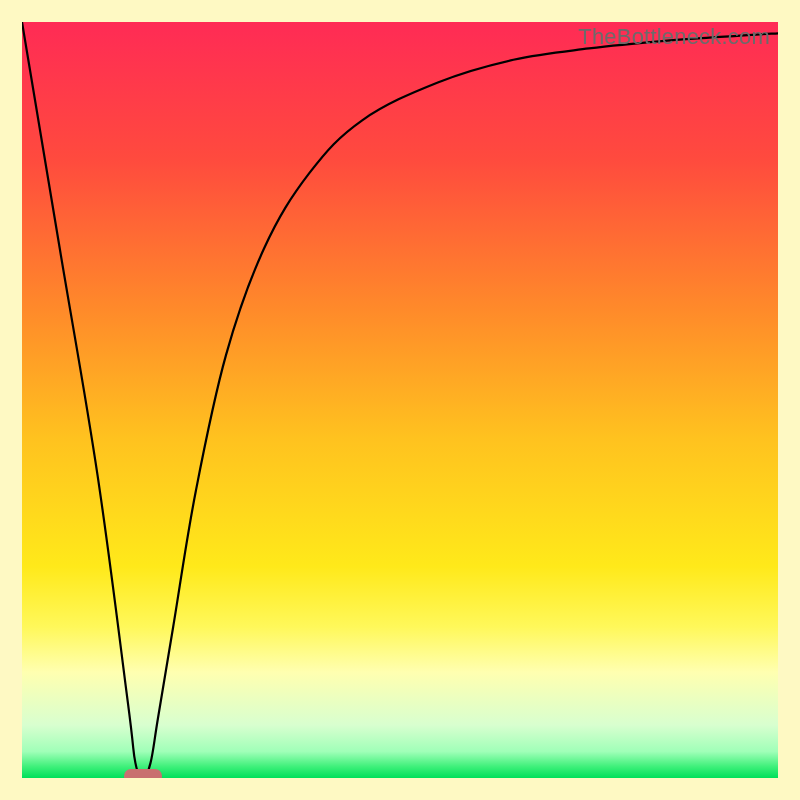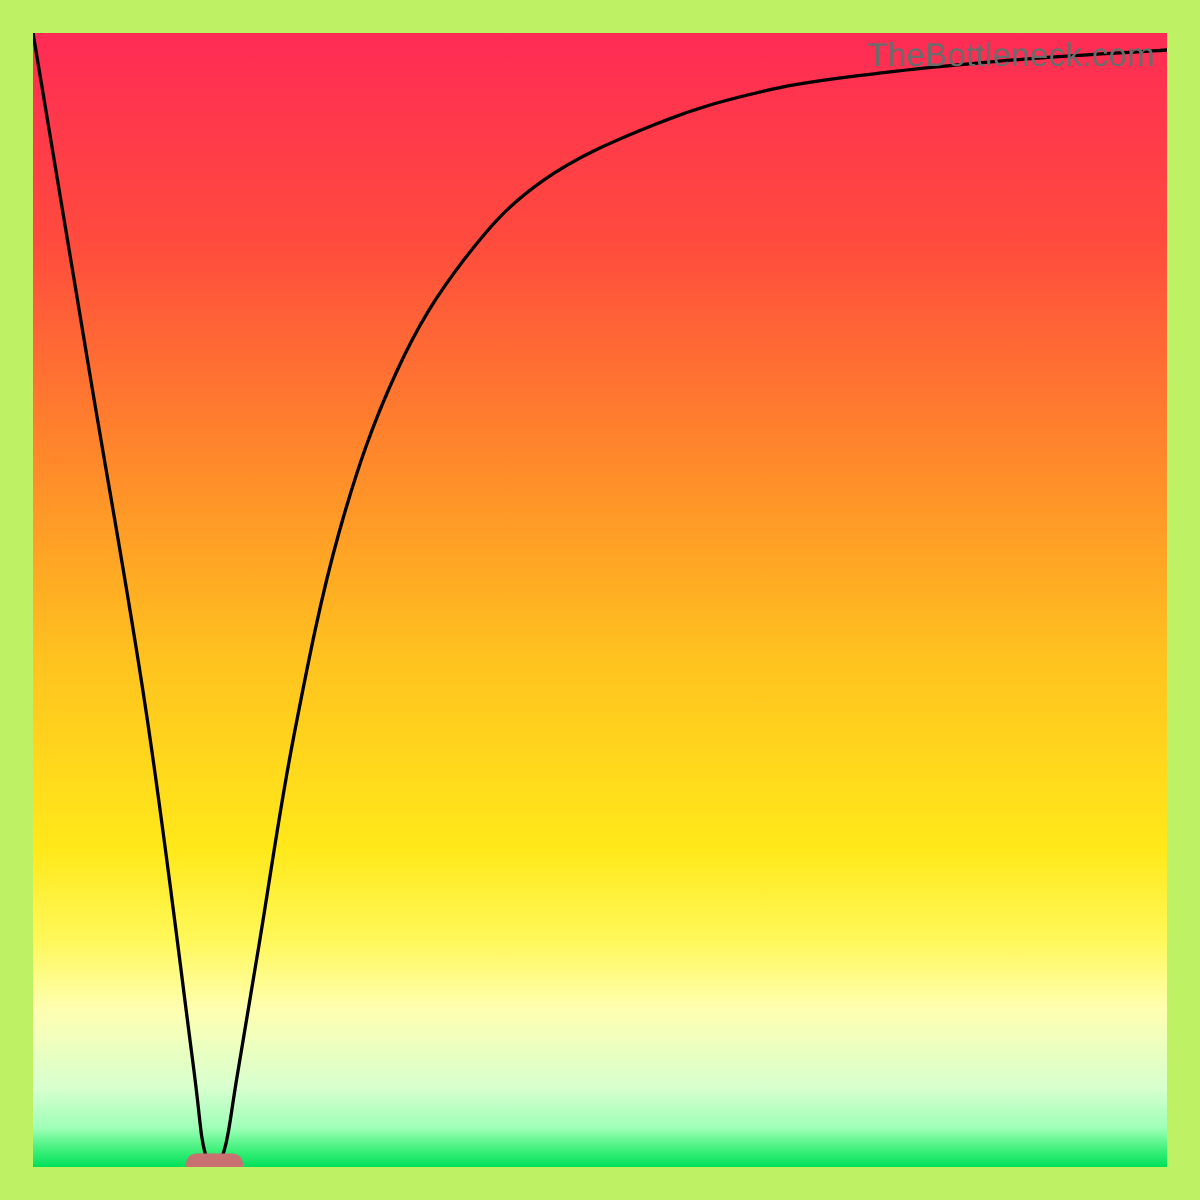--- a/index.html
+++ b/index.html
@@ -6,21 +6,21 @@
     margin: 0;
     padding: 0;
     width: 800px;
     height: 800px;
     overflow: hidden;
     font-family: Arial, Helvetica, sans-serif;
   }
   .frame {
     width: 800px;
     height: 800px;
-    background: #bef264;
+    background: #fef9c3;
     position: relative;
   }
   .plot {
     position: absolute;
     left: 22px;
     top: 22px;
     width: 756px;
     height: 756px;
     overflow: hidden;
   }

